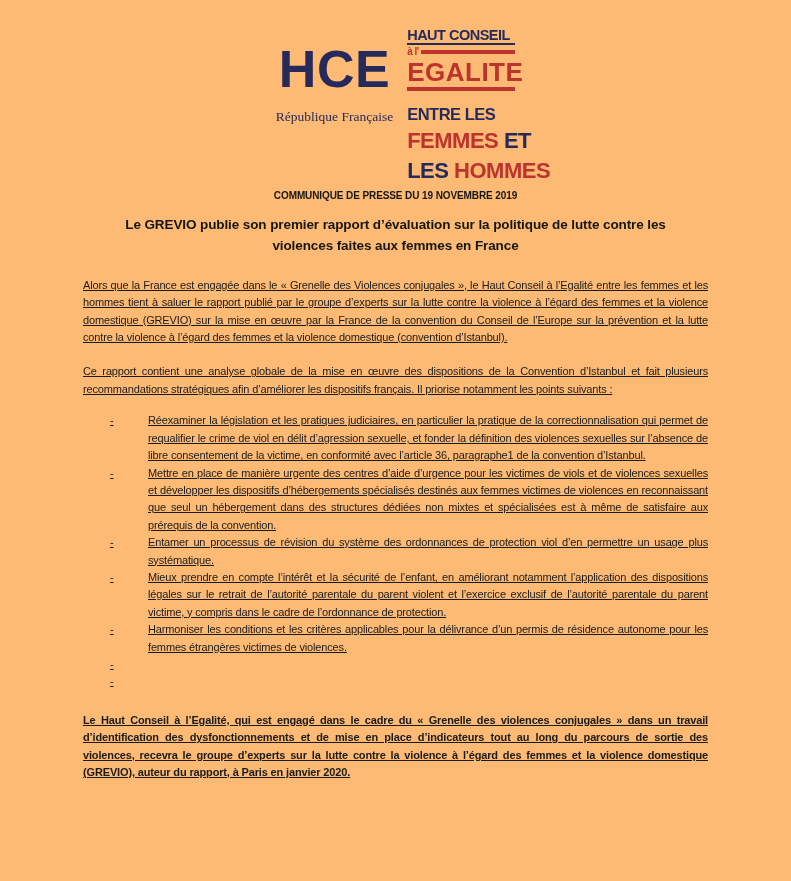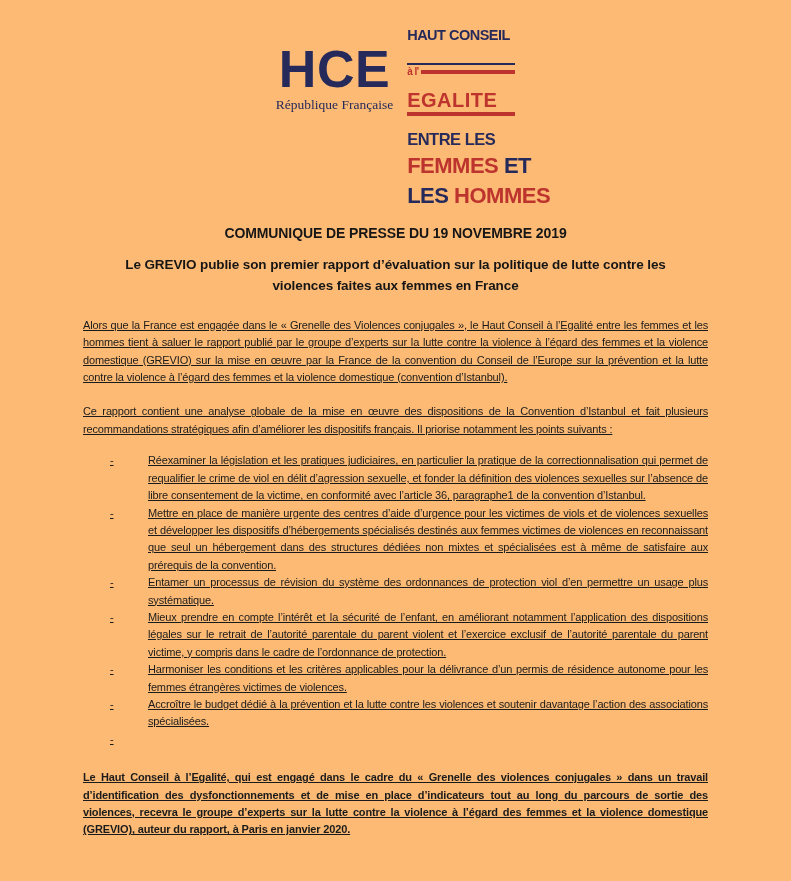--- a/index.html
+++ b/index.html
@@ -16,39 +16,39 @@
   
   .header { text-align:center; padding-top:28px; }
   .logo { display:inline-flex; align-items:flex-start; gap:14px; }
   .logo-left { display:flex; flex-direction:column; align-items:center; padding-top:18px; }
   .hce-wordmark {
     font-size:52px; font-weight:bold; line-height:0.9;
     color:#262a5b; letter-spacing:0.5px;
   }
   .republique {
     font-family:"Liberation Serif", serif;
-    font-size:13.5px; color:#262a5b; margin-top:4px; white-space:nowrap;
+    font-size:13.5px; color:#262a5b; margin-top:16px; white-space:nowrap;
   }
   .logo-right { width:108px; text-align:left; font-weight:bold; line-height:1; }
   .lr-row1 {
     color:#262a5b; font-size:14.5px; letter-spacing:-0.5px;
-    border-bottom:2px solid #262a5b; padding-bottom:20px; white-space:nowrap;
+    border-bottom:2px solid #262a5b; padding-bottom:0; white-space:nowrap;
   }
   .lr-row2 { display:flex; align-items:center; margin-top:2px;justify-content:flex-end; }
   .lr-al { color:#bd332d; font-size:10px; letter-spacing:-0.5px; }
   .redbar { background:#bd332d; height:4px; flex:1; margin-left:2px; }
-  .lr-egalite { color:#bd332d; font-size:20px; letter-spacing:0.5px; margin-top:13px; white-space:nowrap; }
+  .lr-egalite { color:#bd332d; font-size:26px; letter-spacing:0.5px; margin-top:2px; white-space:nowrap; }
   .redbar-full { background:#bd332d; height:4px; width:100%; margin-top:2px; }
   .lr-row4 { color:#262a5b; font-size:16.5px; letter-spacing:-0.5px; margin-top:15px; white-space:nowrap; }
   .lr-row5, .lr-row6 { font-size:22px; letter-spacing:-0.5px; margin-top:8px; white-space:nowrap; }
   .red { color:#bd332d; }
   .navy { color:#262a5b; }
   
   .date-line {
-    margin-top:18px; font-weight:bold; font-size:14px;
+    margin-top:8px; font-weight:bold; font-size:10px;
     color:#161616; letter-spacing:-0.1px; text-align:center;
   }
   .doc-title {
     margin:14px auto 16px; font-weight:bold; font-size:13.5px;
     color:#161616; max-width:560px; line-height:1.55;
     letter-spacing:-0.1px; text-align:center;
   }
   
   .content {
     margin:17px 83px;
@@ -115,21 +115,20 @@
       <div class="bullet">
         <span class="dash">-</span>
         <span class="btext">Mieux prendre en compte l’intérêt et la sécurité de l’enfant, en améliorant notamment l’application des dispositions légales sur le retrait de l’autorité parentale du parent violent et l’exercice exclusif de l’autorité parentale du parent victime, y compris dans le cadre de l’ordonnance de protection.</span>
       </div>
       <div class="bullet">
         <span class="dash">-</span>
         <span class="btext">Harmoniser les conditions et les critères applicables pour la délivrance d’un permis de résidence autonome pour les femmes étrangères victimes de violences.</span>
       </div>
       <div class="bullet">
         <span class="dash">-</span>
-        <span class="btext">Accroître le budget dédié à la prévention et la lutte contre les violences et soutenir davantage l’action des associations spécialisées.</span>
       </div>
       <div class="bullet">
         <span class="dash">-</span>
       </div>
     </div>
 
     <p class="closing">Le Haut Conseil à l’Egalité, qui est engagé dans le cadre du « Grenelle des violences conjugales » dans un travail d’identification des dysfonctionnements et de mise en place d’indicateurs tout au long du parcours de sortie des violences, recevra le groupe d’experts sur la lutte contre la violence à l’égard des femmes et la violence domestique (GREVIO), auteur du rapport, à Paris en janvier 2020.</p>
   </div>
 
 </div>

